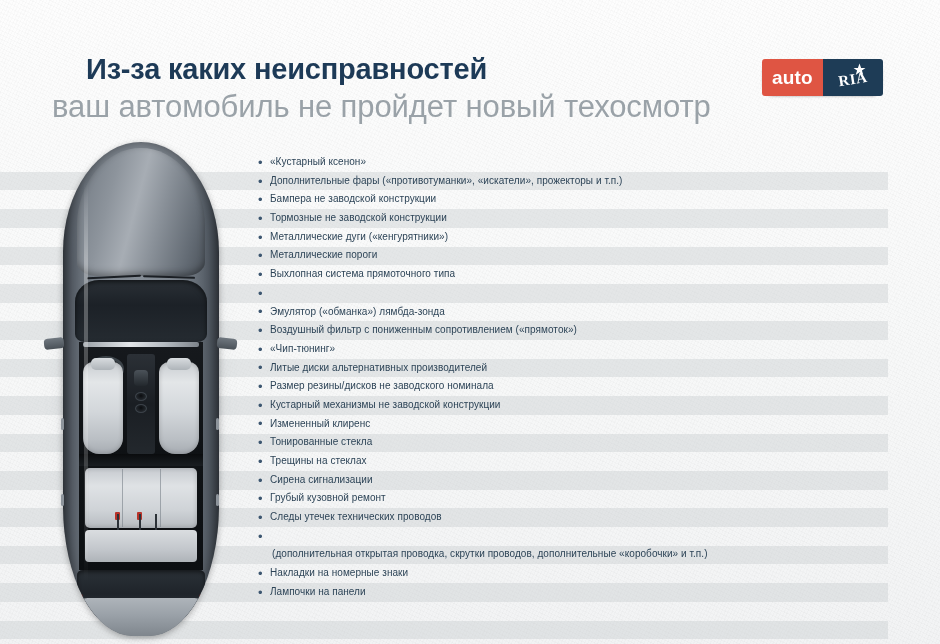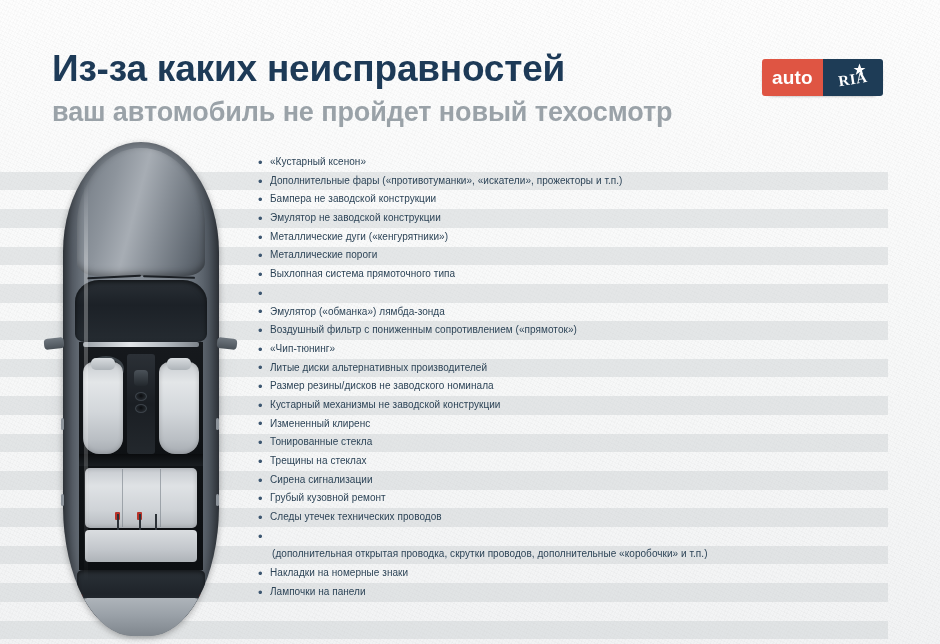--- a/index.html
+++ b/index.html
@@ -46,34 +46,35 @@
     position: absolute;
     left: 0; top: 0;
     width: 940px; height: 150px;
   }
   #title-block {
     position: absolute;
     left: 52px;
     top: 52px;
   }
   #title {
-    font-size: 37px;
+    font-size: 29px;
     font-weight: bold;
     color: #1d3a57;
     letter-spacing: -0.2px;
     line-height: 34px;
     white-space: nowrap;
+    margin-left: 34px;
   }
   #subtitle {
-    font-size: 27px;
-    font-weight: bold;
+    font-size: 31px;
+    font-weight: normal;
     color: #9aa2a8;
     letter-spacing: -0.1px;
     line-height: 33px;
-    margin-top: 10px;
+    margin-top: 4px;
     white-space: nowrap;
   }
 
   
   #logo {
     position: absolute;
     left: 762px;
     top: 59px;
     display: flex;
     align-items: stretch;
@@ -488,21 +489,21 @@
       <div class="row">
         <span class="bullet">•</span>
         <span class="row-text">Дополнительные фары («противотуманки», «искатели», прожекторы и т.п.)</span>
       </div>
       <div class="row">
         <span class="bullet">•</span>
         <span class="row-text">Бампера не заводской конструкции</span>
       </div>
       <div class="row">
         <span class="bullet">•</span>
-        <span class="row-text">Эмулятор не заводской конструкции</span>
+        <span class="row-text">Тормозные не заводской конструкции</span>
       </div>
       <div class="row">
         <span class="bullet">•</span>
         <span class="row-text">Металлические дуги («кенгурятники»)</span>
       </div>
       <div class="row">
         <span class="bullet">•</span>
         <span class="row-text">Металлические пороги</span>
       </div>
       <div class="row">

